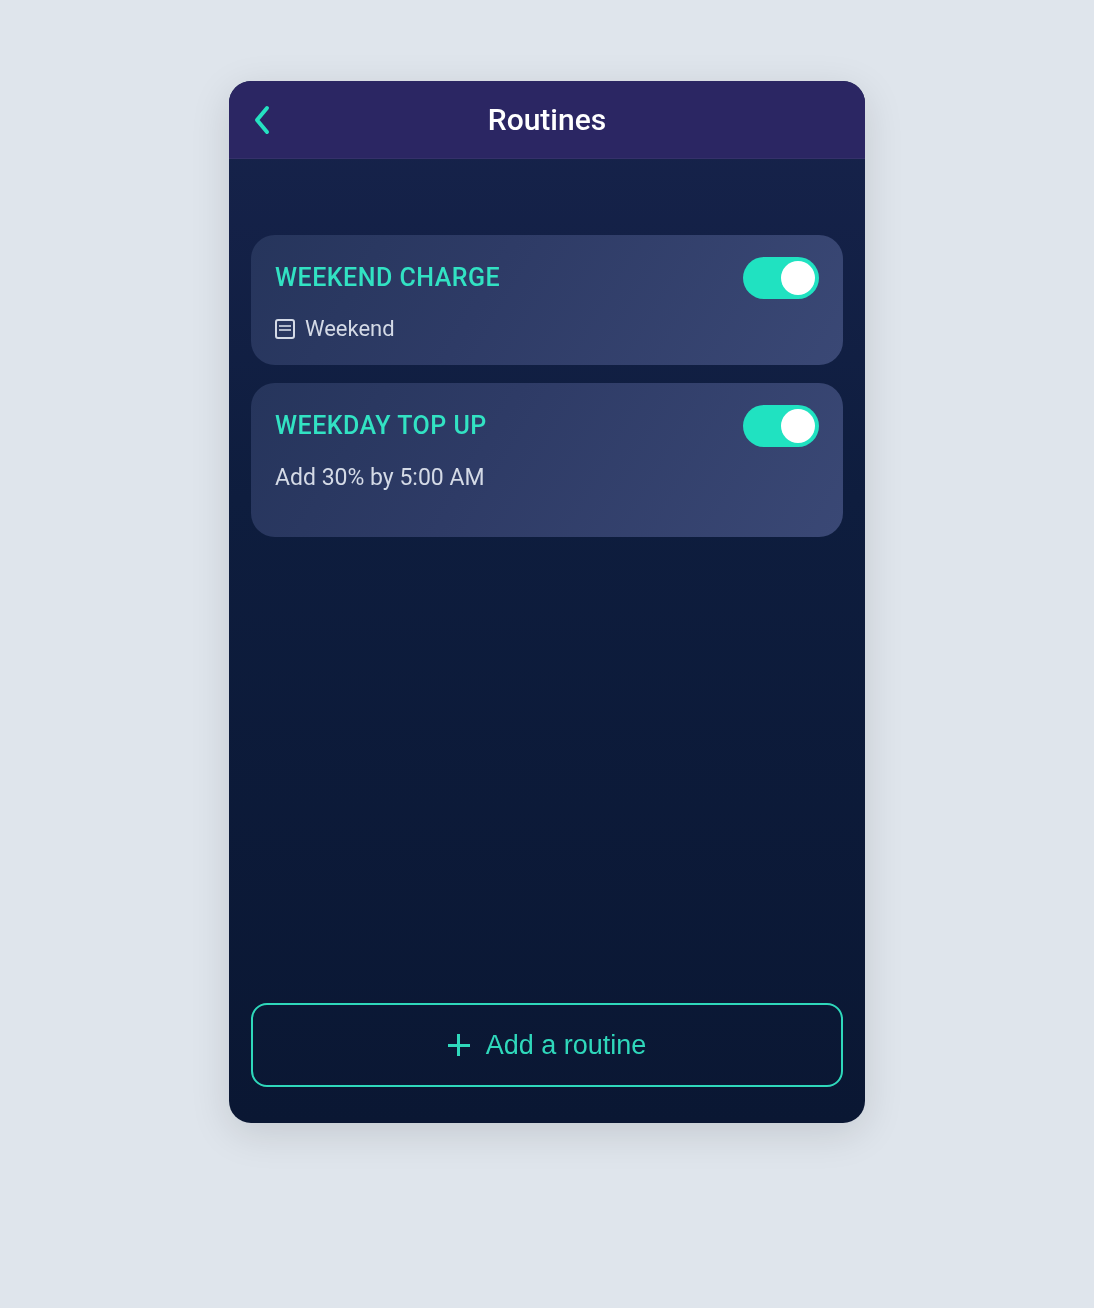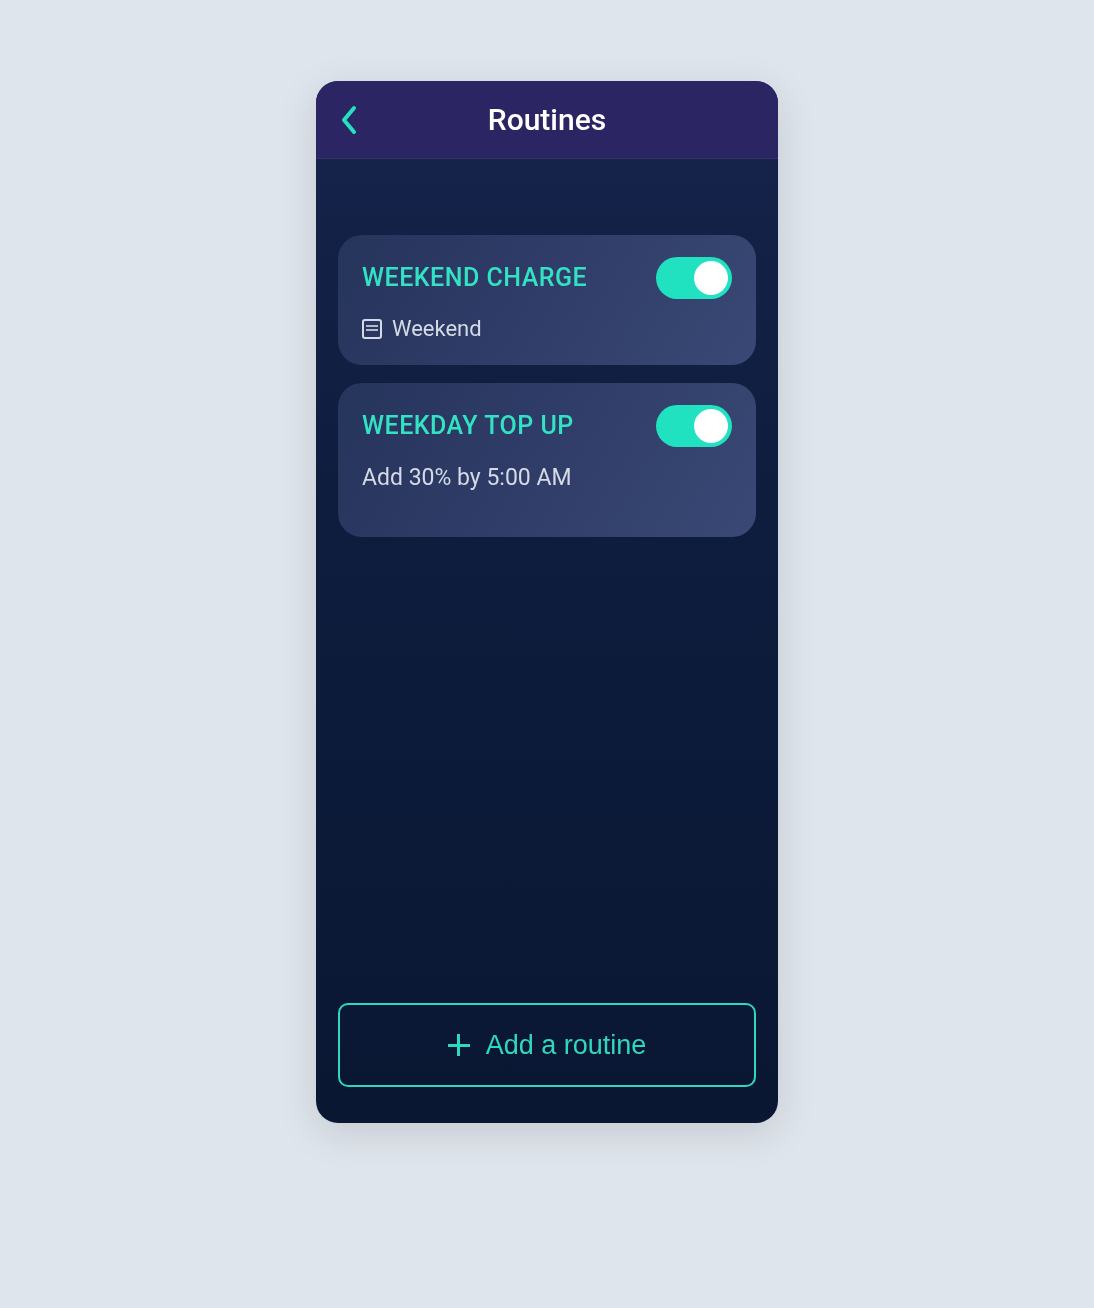--- a/index.html
+++ b/index.html
@@ -7,21 +7,21 @@
   body {
     background: #dfe5ec;
     font-family: -apple-system, BlinkMacSystemFont, "Segoe UI", Roboto, Helvetica, Arial, sans-serif;
     display: flex;
     align-items: flex-start;
     justify-content: center;
     min-height: 1308px;
   }
   .phone {
     margin-top: 81px;
-    width: 462px;
+    width: 636px;
     height: 1042px;
     border-radius: 22px;
     overflow: hidden;
     box-shadow: 0 10px 40px rgba(0,0,0,0.12);
     background: linear-gradient(180deg, #17234c 0%, #0e1d3e 40%, #0a1733 100%);
     display: flex;
     flex-direction: column;
     position: relative;
   }
   .header {
@@ -120,21 +120,21 @@
     border-radius: 50%;
     background: #ffffff;
   }
   .footer {
     padding: 0 22px 36px 22px;
   }
   .add-btn {
     width: 100%;
     height: 84px;
     border: 2px solid #2fd8bb;
-    border-radius: 10px;
+    border-radius: 16px;
     background: transparent;
     color: #2fd8bb;
     font-size: 27px;
     font-weight: 500;
     display: flex;
     align-items: center;
     justify-content: center;
     gap: 16px;
     cursor: pointer;
   }

